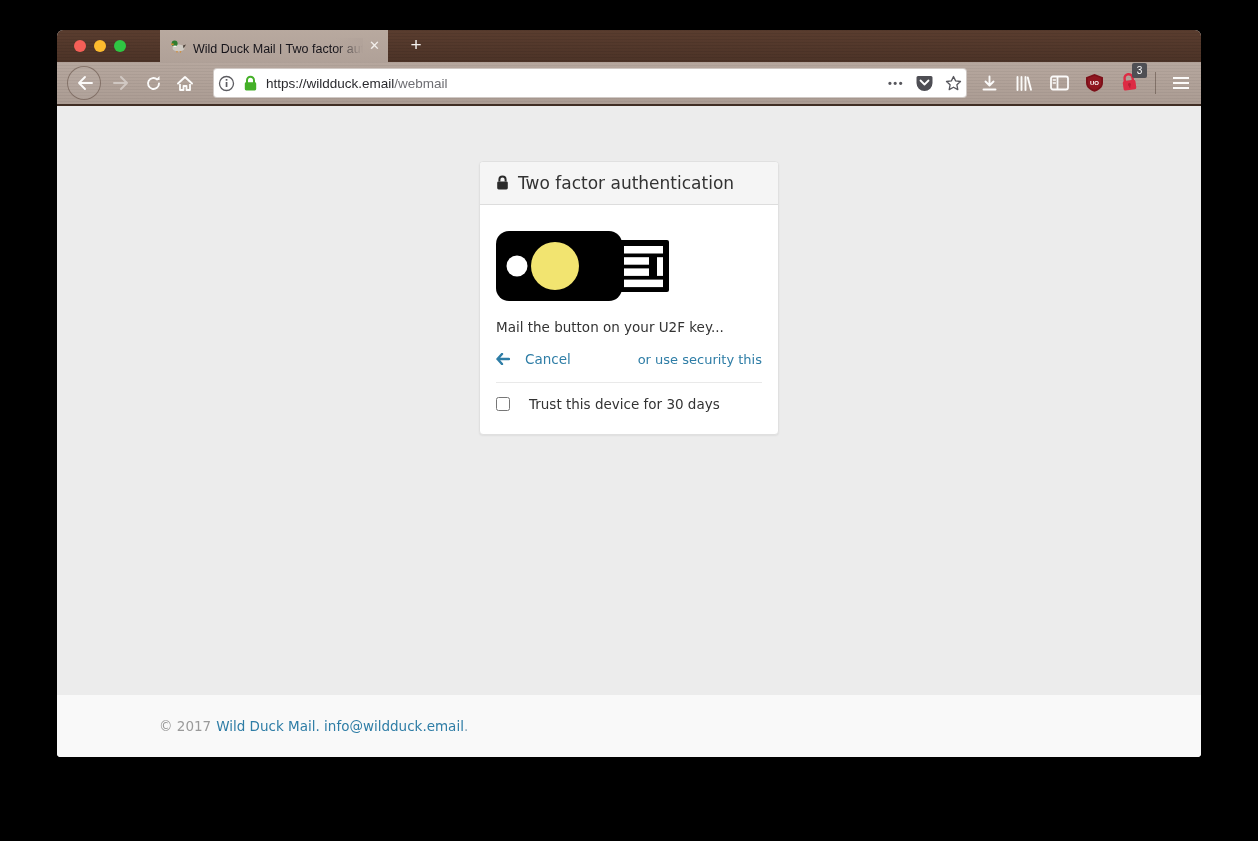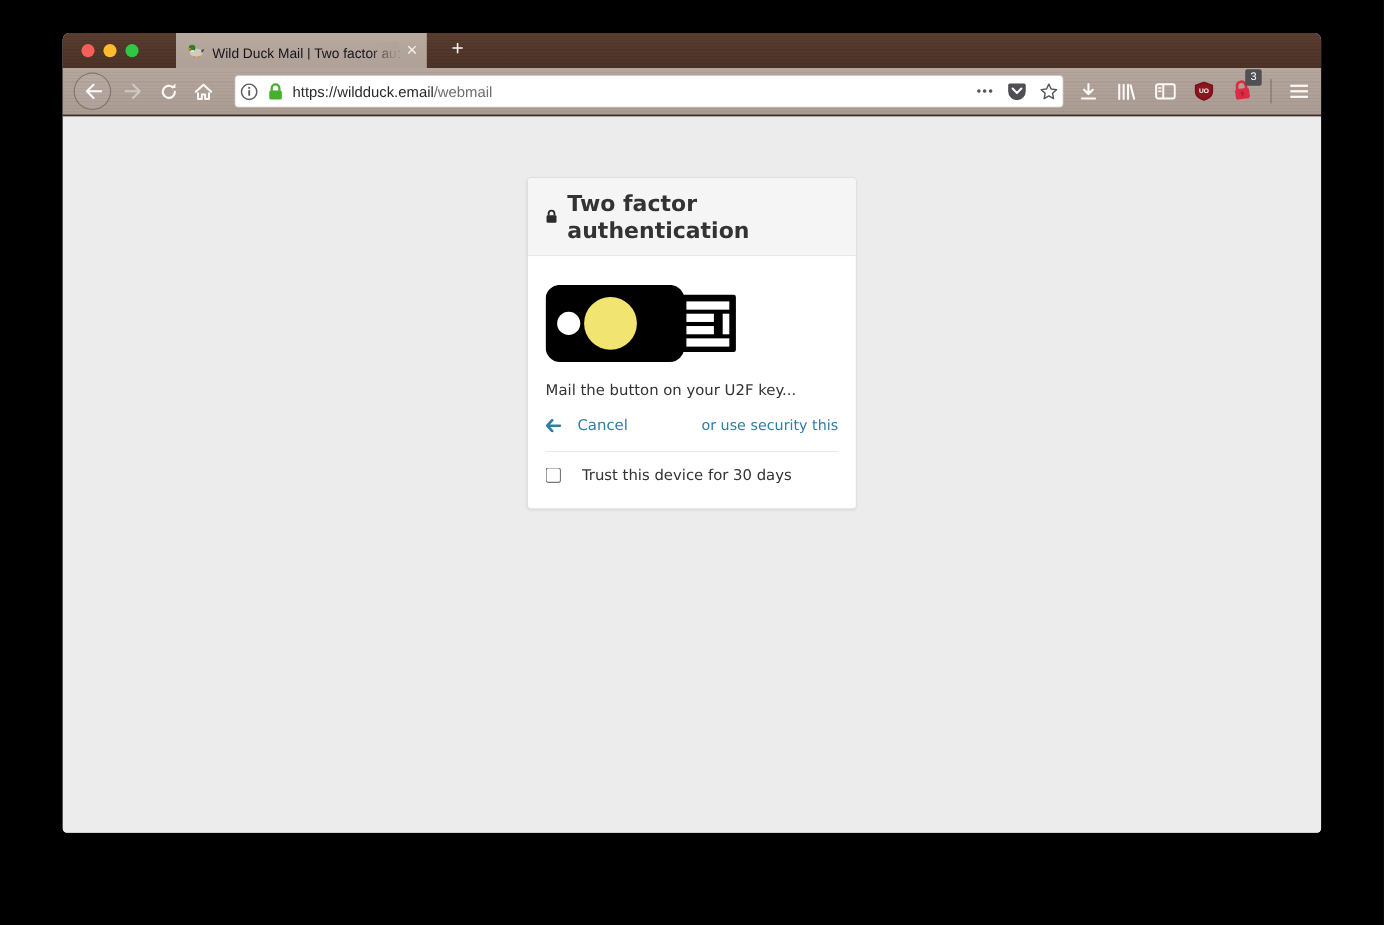--- a/index.html
+++ b/index.html
@@ -76,21 +76,21 @@
   .hamburger i { display:block; width:16px; height:2px; background:#fbfaf9; }
 
   
   .content { flex:1; position:relative; background:#ececec; overflow:hidden; }
 
   .panel { position:absolute; left:50%; transform:translateX(-50%); top:55px; width:300px;
            background:#fff; border:1px solid #e0e0e0; border-radius:4px;
            box-shadow:0 1px 2px rgba(0,0,0,.06); }
   .panel-heading { background:#f5f5f5; border-bottom:1px solid #ddd; border-radius:3px 3px 0 0;
                    padding:11px 15px; display:flex; align-items:center; gap:8px;
-                   font-size:20px; color:#333;font-weight:bold; }
+                   font-size:17px; color:#333; }
   .panel-body { padding:18px 16px 22px; }
   .u2f-img { display:block; margin:8px 0 18px; }
   .caption { font-size:13.5px; color:#333; margin-bottom:16px; }
   .links-row { display:flex; align-items:center; justify-content:space-between; }
   .link { color:#2e7da6; font-size:13.5px; text-decoration:none; display:inline-flex;
           align-items:center; gap:15px; cursor:pointer; }
   .alt-link { font-size:13px; }
   .panel-divider { border:0; border-top:1px solid #e9e9e9; margin:15px 0 13px; }
   .trust-row { display:flex; align-items:center; gap:19px; font-size:13.5px; color:#333; }
   .trust-row input { width:14px; height:14px; margin:0; accent-color:#fff; }
@@ -258,15 +258,23 @@
 
         <hr class="panel-divider">
 
         <label class="trust-row">
           <input type="checkbox" style="">
           <span>Trust this device for 30 days</span>
         </label>
       </div>
     </div>
 
+    <div class="footer">
+      <div class="footer-inner">
+        <span class="copyright">© 2017</span>
+        <a class="link">Wild Duck Mail.</a>&nbsp;
+        <a class="link">info@wildduck.email</a>
+        <span class="suffix">.</span>
+      </div>
+    </div>
 
   </div>
 </div>
 
 </body></html>

